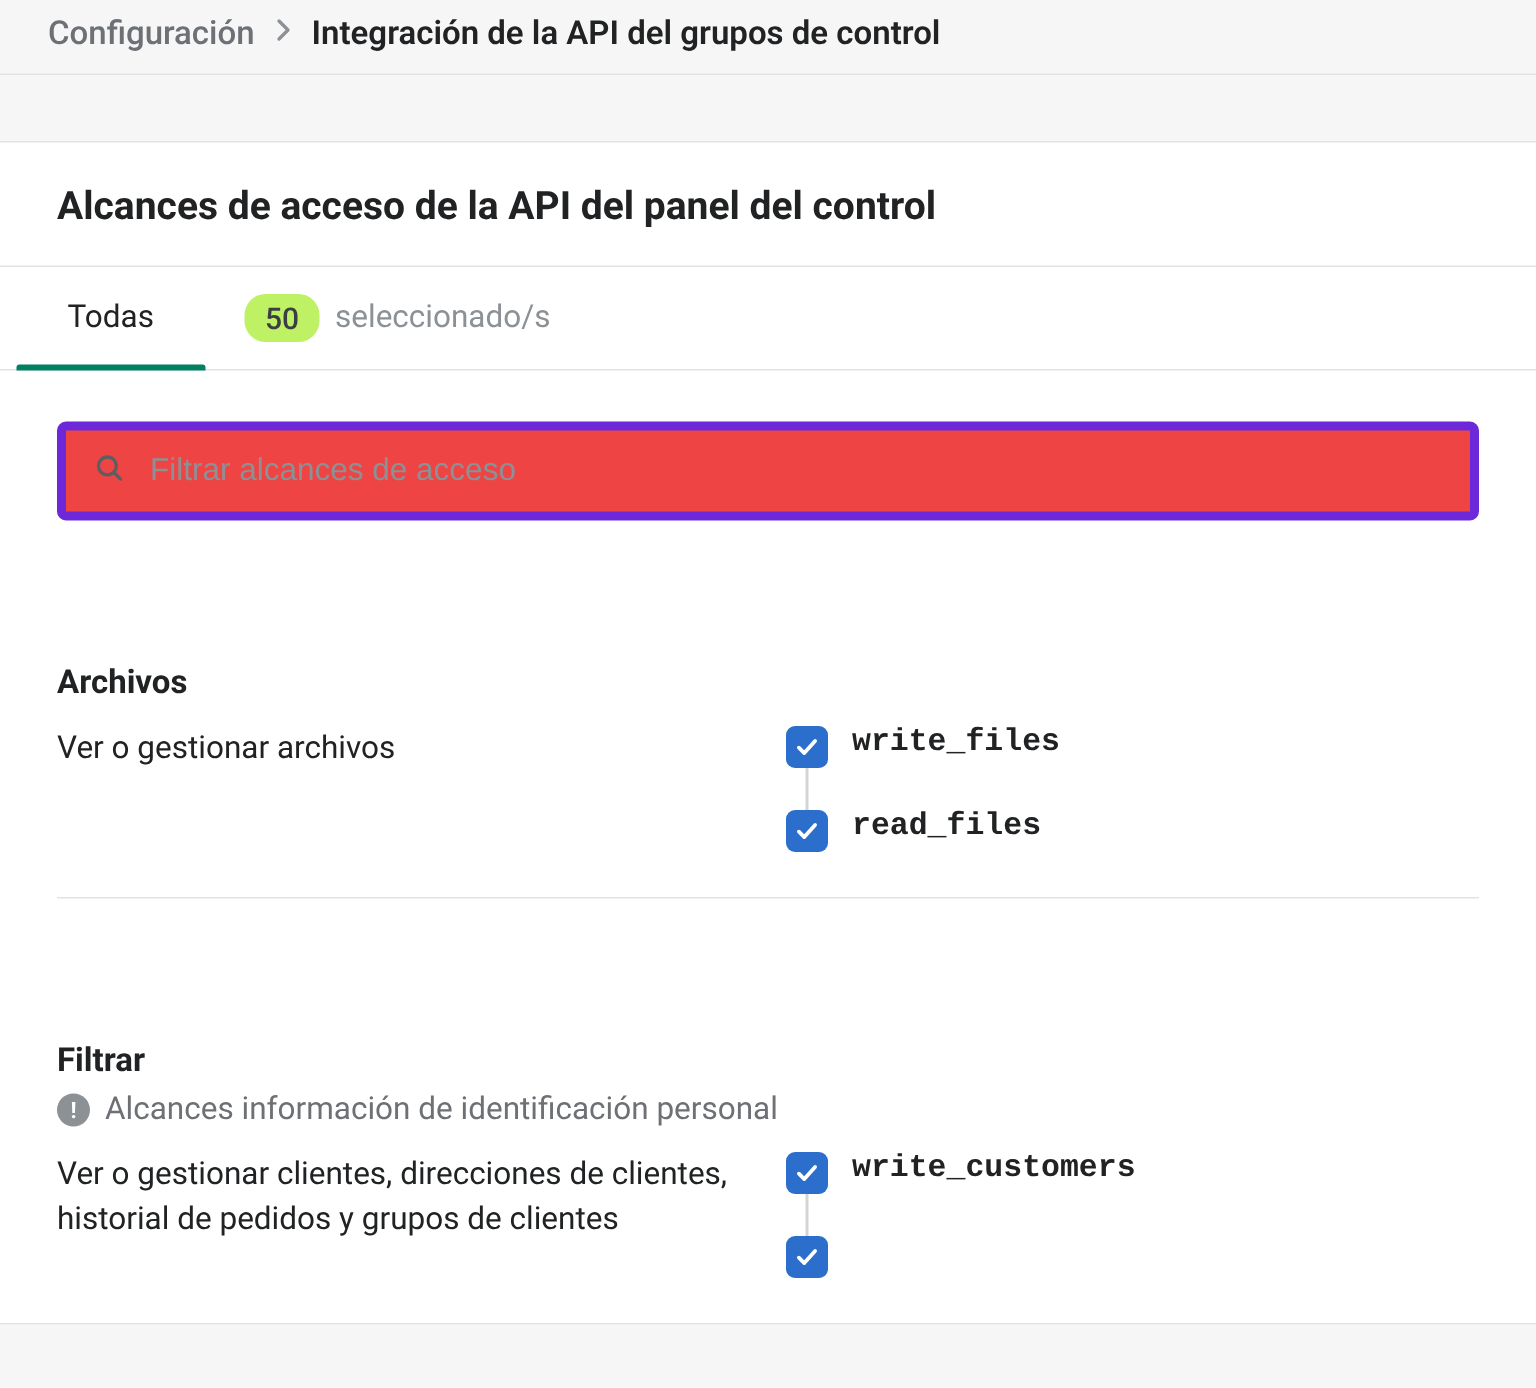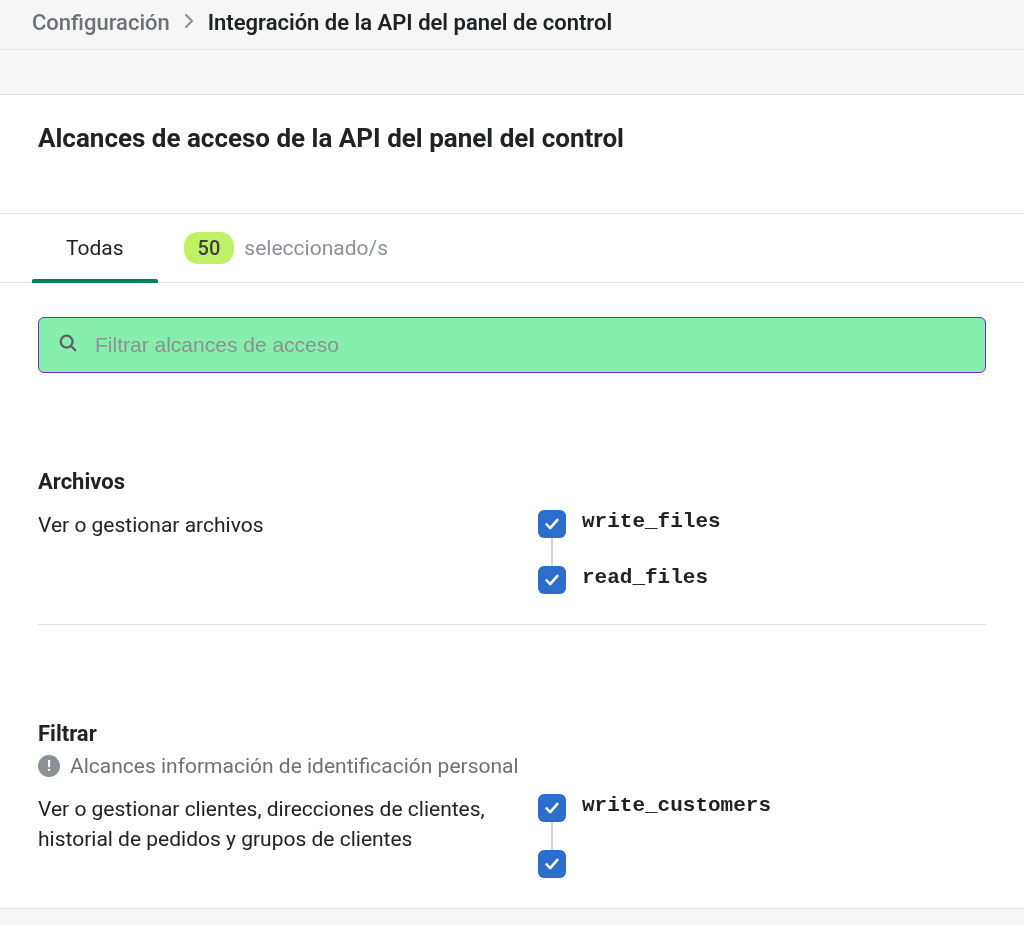--- a/index.html
+++ b/index.html
@@ -47,24 +47,23 @@
     }
     .panel-title {
       font-size: 26px;
       font-weight: 700;
       color: #202223;
     }
     .tabs-row {
       display: flex;
       align-items: center;
       gap: 40px;
-      padding: 0 46px;
+      padding: 0 25px;
       border-top: 1px solid #e1e3e5;
       border-bottom: 1px solid #e1e3e5;
-      margin-top: 36px;
     }
     .tab {
       padding: 22px 20px 22px 20px;
       font-size: 21px;
       color: #202223;
       cursor: pointer;
       position: relative;
     }
     .tab.active::after {
       content: "";
@@ -94,24 +93,24 @@
     .tab-selected-label {
       color: #8c9196;
     }
     .search-wrap {
       padding: 34px 38px 0 38px;
     }
     .search-field {
       display: flex;
       align-items: center;
       gap: 16px;
-      border: 1px solid #6d28d9;
+      border: 6px solid #6d28d9;
       border-radius: 6px;
       padding: 14px 18px;
-      background: #86efac;
+      background: #ef4444;
     }
     .search-icon {
       color: #5c5f62;
       flex-shrink: 0;
     }
     .search-input {
       flex: 1;
       border: none;
       outline: none;
       font-size: 21px;
@@ -156,21 +155,21 @@
       font-size: 15px;
       font-weight: 700;
       flex-shrink: 0;
     }
     .section-info-text {
       font-size: 21px;
       color: #6d7175;
     }
     .section-row {
       display: flex;
-      gap: 30px;
+      gap: 16px;
       margin-top: 16px;
     }
     .section-desc {
       font-size: 21px;
       color: #202223;
       line-height: 1.45;
       width: 470px;
       flex-shrink: 0;
     }
     .scope-checks {
@@ -213,21 +212,21 @@
 </head>
 <body>
 
 <div class="breadcrumb">
   <span class="breadcrumb-link">Configuración</span>
   <span class="breadcrumb-chevron">
     <svg width="10" height="16" viewBox="0 0 10 16" fill="none">
         <path d="M2 2L8 8L2 14" stroke="currentColor" stroke-width="2.2" stroke-linecap="round" stroke-linejoin="round"></path>
       </svg>
   </span>
-  <span class="breadcrumb-current">Integración de la API del panel de control</span>
+  <span class="breadcrumb-current">Integración de la API del grupos de control</span>
 </div>
 
 <div class="panel">
   <div class="panel-header">
     <h1 class="panel-title">Alcances de acceso de la API del panel del control</h1>
   </div>
 
   <div class="tabs-row">
     <div class="tab active">Todas</div>
     <div class="tab-count-group">

